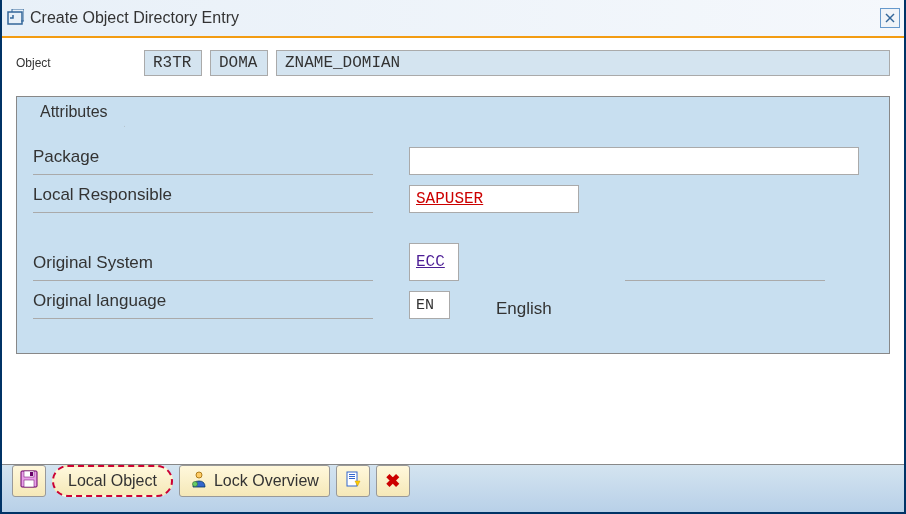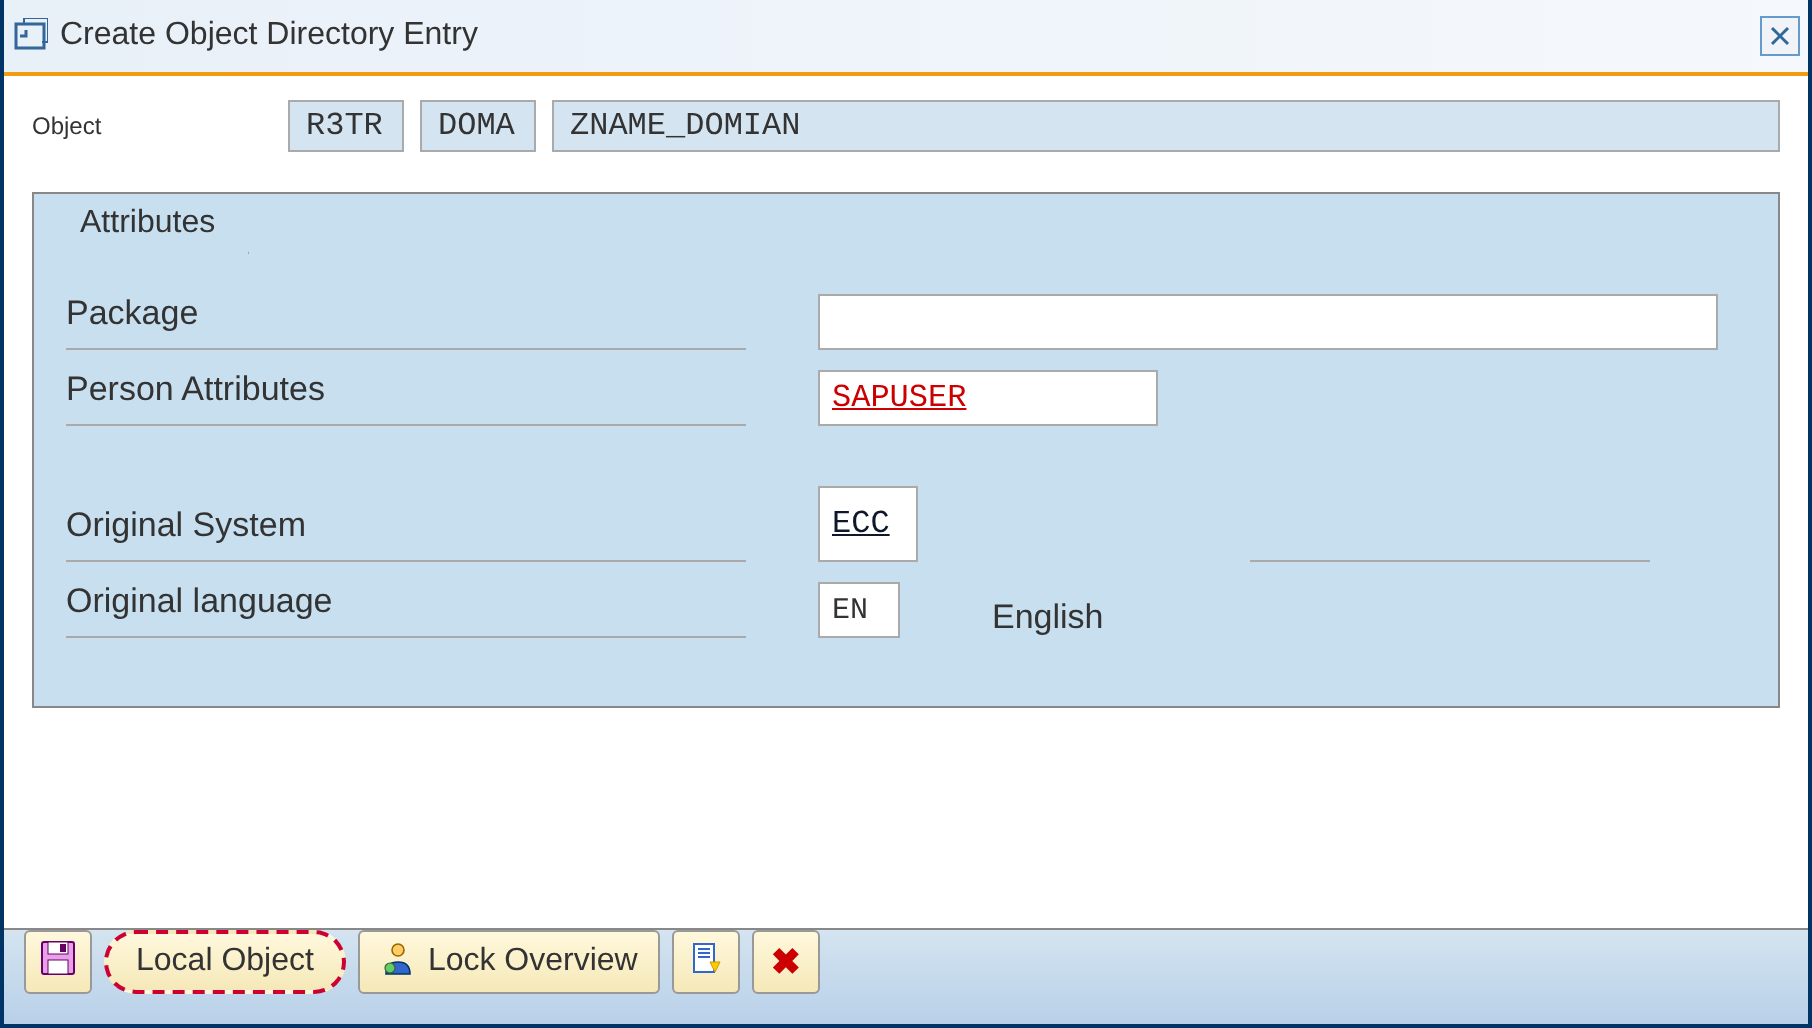--- a/index.html
+++ b/index.html
@@ -155,21 +155,21 @@
     .attr-spacer { height: 30px; }
     
     .attr-link {
       width: 50px;
       background: #fff;
       border: 1px solid #aaa;
       height: 28px;
       padding: 18px 6px;
       font-family: 'Courier New', monospace;
       font-size: 16px;
-      color: #0f172a;
+      color: #4c1d95;
       text-decoration: underline;
       display: flex;
       align-items: center;
     }
     
     .attr-code {
       width: 41px;
       background: #fff;
       border: 1px solid #aaa;
       height: 28px;
@@ -275,21 +275,21 @@
         <div class="tab">Attributes</div>
       </div>
       <div class="attributes-content">
 
         <div class="attr-row">
           <span class="attr-label">Package</span>
           <input class="attr-input-wide" value="" style="">
         </div>
 
         <div class="attr-row">
-          <span class="attr-label">Person Attributes</span>
+          <span class="attr-label">Local Responsible</span>
           <input class="attr-input-narrow" value="SAPUSER" style="">
         </div>
 
         <div class="attr-spacer"></div>
 
         <div class="attr-row">
           <span class="attr-label">Original System</span>
           <span class="attr-link">ECC</span>
           <span class="attr-trailing-line"></span>
         </div>

